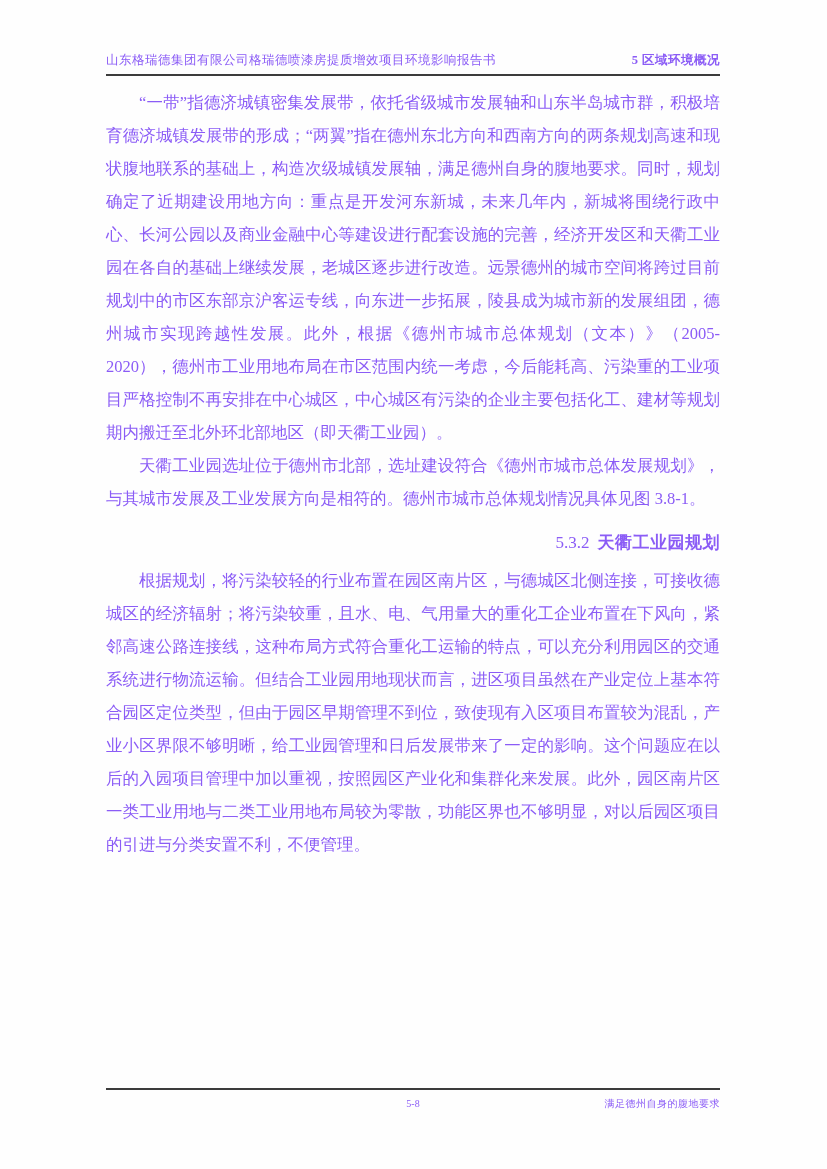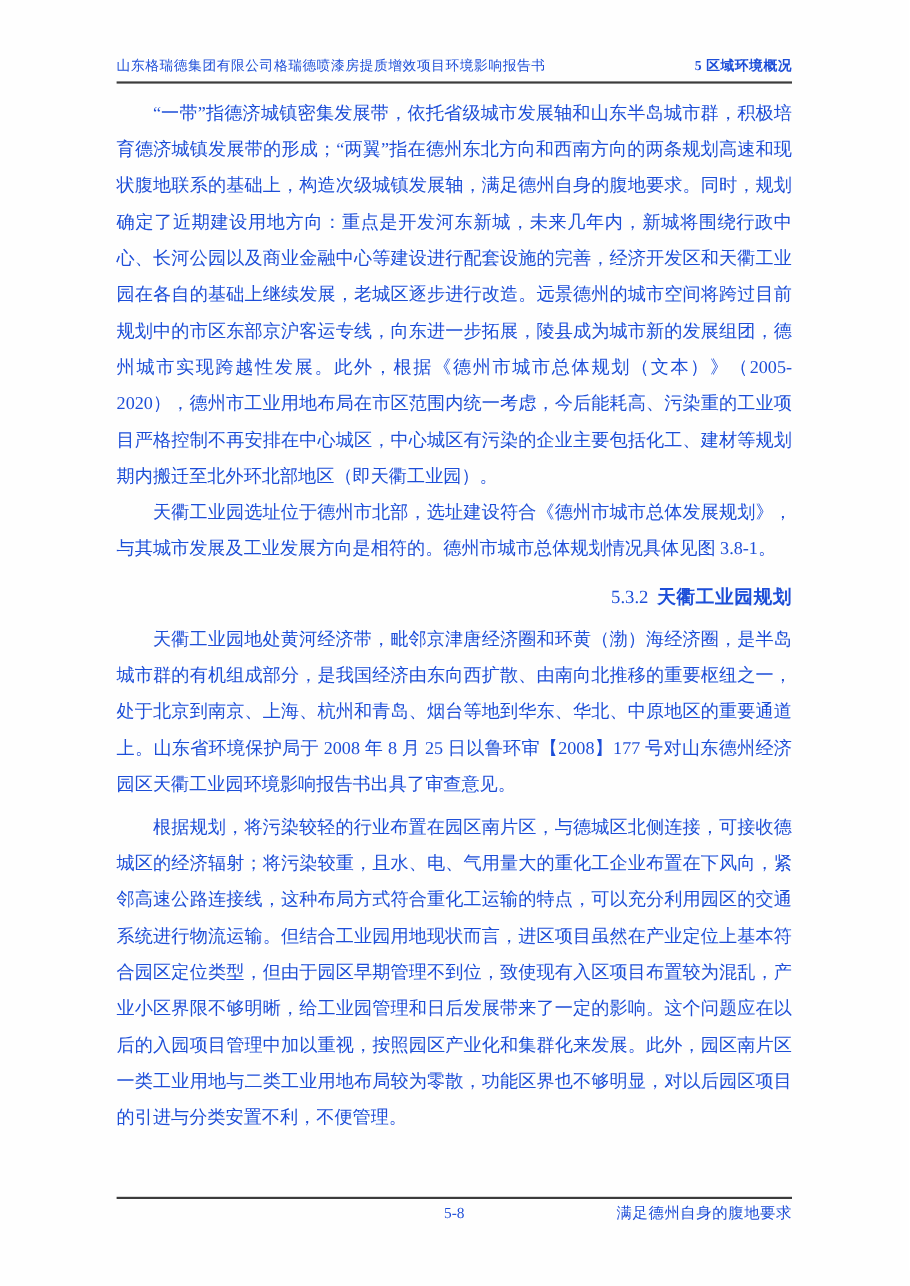--- a/index.html
+++ b/index.html
@@ -6,21 +6,21 @@
     margin: 0;
     padding: 0;
     background: #ffffff;
   }
   .page {
     position: relative;
     width: 827px;
     height: 1169px;
     background: #fefefe;
     font-family: "Liberation Serif", "DejaVu Serif", serif;
-    color: #1d4ed8;
+    color: #8b5cf6;
     overflow: hidden;
   }
   
   .page-header {
     position: absolute;
     left: 106px;
     width: 614px;
     top: 52px;
     display: flex;
     justify-content: space-between;
@@ -76,21 +76,21 @@
     letter-spacing: 0.5px;
   }
   
   .page-footer {
     position: absolute;
     left: 106px;
     width: 614px;
     top: 1088px;
     border-top: 2px solid #3c3c3c;
     padding-top: 5px;
-    font-size: 14px;
+    font-size: 10px;
     line-height: 17px;
     height: 24px;
   }
   .page-footer .page-num {
     position: absolute;
     left: 0;
     right: 0;
     text-align: center;
   }
   .page-footer .company {
@@ -110,21 +110,20 @@
   </div>
 
   <div class="page-body">
     <p>“一带”指德济城镇密集发展带，依托省级城市发展轴和山东半岛城市群，积极培育德济城镇发展带的形成；“两翼”指在德州东北方向和西南方向的两条规划高速和现状腹地联系的基础上，构造次级城镇发展轴，满足德州自身的腹地要求。同时，规划确定了近期建设用地方向：重点是开发河东新城，未来几年内，新城将围绕行政中心、长河公园以及商业金融中心等建设进行配套设施的完善，经济开发区和天衢工业园在各自的基础上继续发展，老城区逐步进行改造。远景德州的城市空间将跨过目前规划中的市区东部京沪客运专线，向东进一步拓展，陵县成为城市新的发展组团，德州城市实现跨越性发展。此外，根据《德州市城市总体规划（文本）》（2005-2020），德州市工业用地布局在市区范围内统一考虑，今后能耗高、污染重的工业项目严格控制不再安排在中心城区，中心城区有污染的企业主要包括化工、建材等规划期内搬迁至北外环北部地区（即天衢工业园）。</p>
     <p>天衢工业园选址位于德州市北部，选址建设符合《德州市城市总体发展规划》，与其城市发展及工业发展方向是相符的。德州市城市总体规划情况具体见图 3.8-1。</p>
 
     <h3 class="section-heading">
       <span class="num">5.3.2</span><span class="ttl">天衢工业园规划</span>
     </h3>
 
-    <p>天衢工业园地处黄河经济带，毗邻京津唐经济圈和环黄（渤）海经济圈，是半岛城市群的有机组成部分，是我国经济由东向西扩散、由南向北推移的重要枢纽之一，处于北京到南京、上海、杭州和青岛、烟台等地到华东、华北、中原地区的重要通道上。山东省环境保护局于 2008 年 8 月 25 日以鲁环审【2008】177 号对山东德州经济园区天衢工业园环境影响报告书出具了审查意见。</p>
     <p class="gap-before">根据规划，将污染较轻的行业布置在园区南片区，与德城区北侧连接，可接收德城区的经济辐射；将污染较重，且水、电、气用量大的重化工企业布置在下风向，紧邻高速公路连接线，这种布局方式符合重化工运输的特点，可以充分利用园区的交通系统进行物流运输。但结合工业园用地现状而言，进区项目虽然在产业定位上基本符合园区定位类型，但由于园区早期管理不到位，致使现有入区项目布置较为混乱，产业小区界限不够明晰，给工业园管理和日后发展带来了一定的影响。这个问题应在以后的入园项目管理中加以重视，按照园区产业化和集群化来发展。此外，园区南片区一类工业用地与二类工业用地布局较为零散，功能区界也不够明显，对以后园区项目的引进与分类安置不利，不便管理。</p>
   </div>
 
   <div class="page-footer">
     <span class="page-num">5-8</span>
     <span class="company">满足德州自身的腹地要求</span>
   </div>
 
 </div>
 

